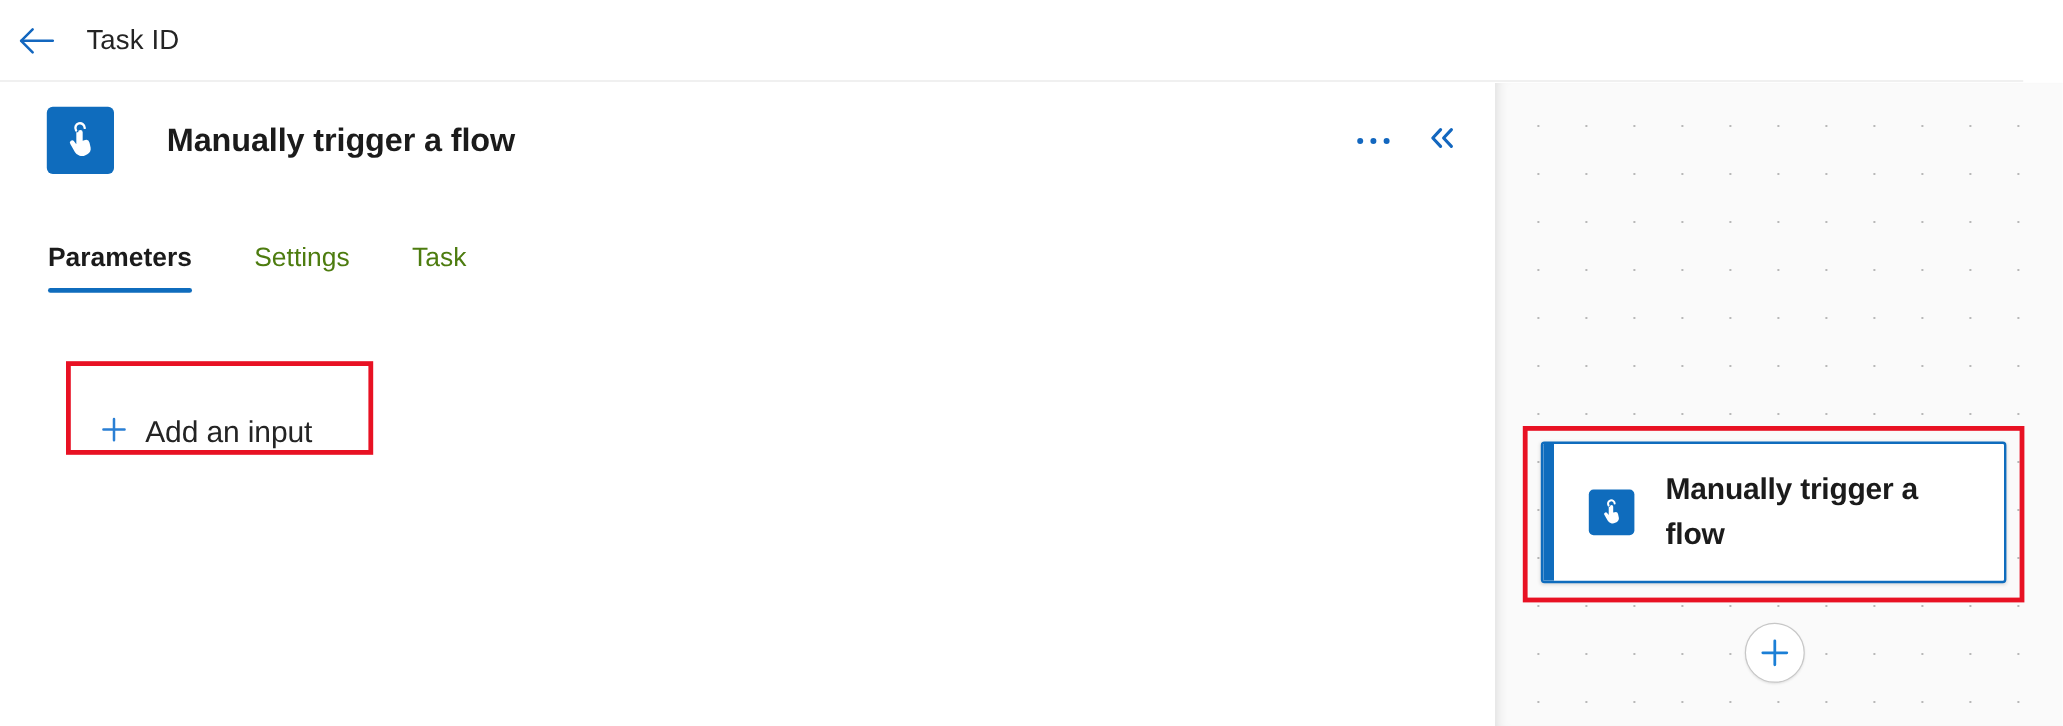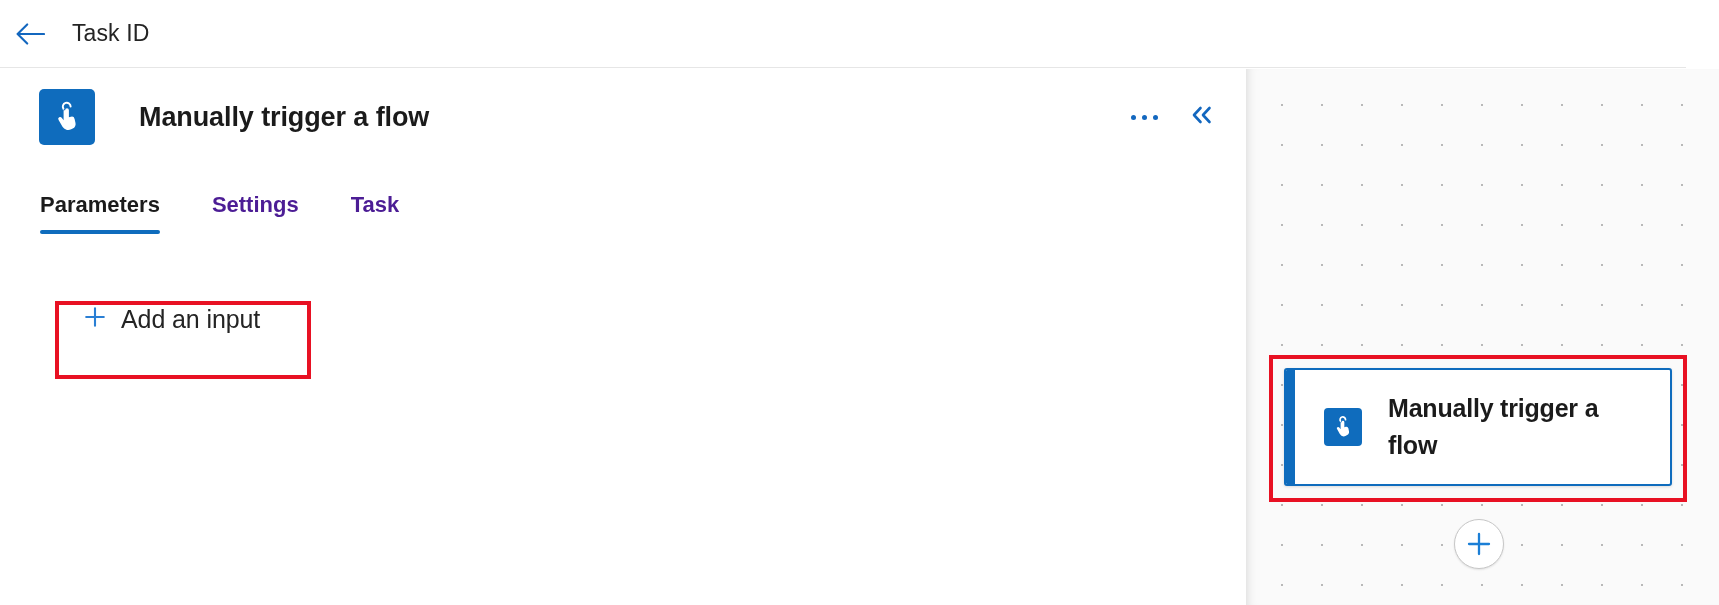--- a/index.html
+++ b/index.html
@@ -117,33 +117,33 @@
     display: block;
     width: 5px; height: 5px;
     border-radius: 50%;
     background: #1367bf;
   }
 
   
   .tabs {
     position: absolute;
     left: 40px;
-    top: 123px;
+    top: 133px;
     display: flex;
     align-items: flex-start;
     gap: 0;
   }
   .tab {
     position: relative;
     font-size: 22px;
-    color: #4c1d95;
+    color: #4d7c0f;
     padding: 0 26px 16px 26px;
     cursor: pointer;
     white-space: nowrap;
-    font-weight: 700;
+    font-weight: 400;
   }
   .tab:first-child { padding-left: 0; }
   .tab.active {
     font-weight: 700;
     color: #1b1b1b;
   }
   .tab.active::after {
     content: "";
     position: absolute;
     left: 0;
@@ -164,21 +164,21 @@
     border: 4px solid #e81123;
     background: transparent;
   }
   .add-input-btn {
     position: absolute;
     left: 59px;
     top: 305px;
     width: 248px;
     height: 70px;
     display: flex;
-    align-items: flex-start;
+    align-items: flex-end;
     padding-left: 24px;
     gap: 14px;
     cursor: pointer;
     background: transparent;
     border: none;
   }
   .plus-sm { display: block; flex: 0 0 auto; }
   .add-input-label {
     font-size: 25px;
     color: #242424;

